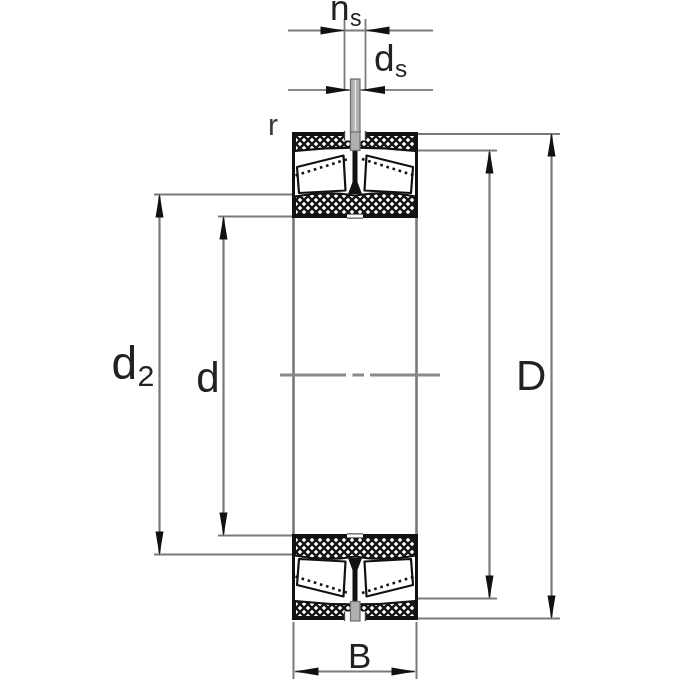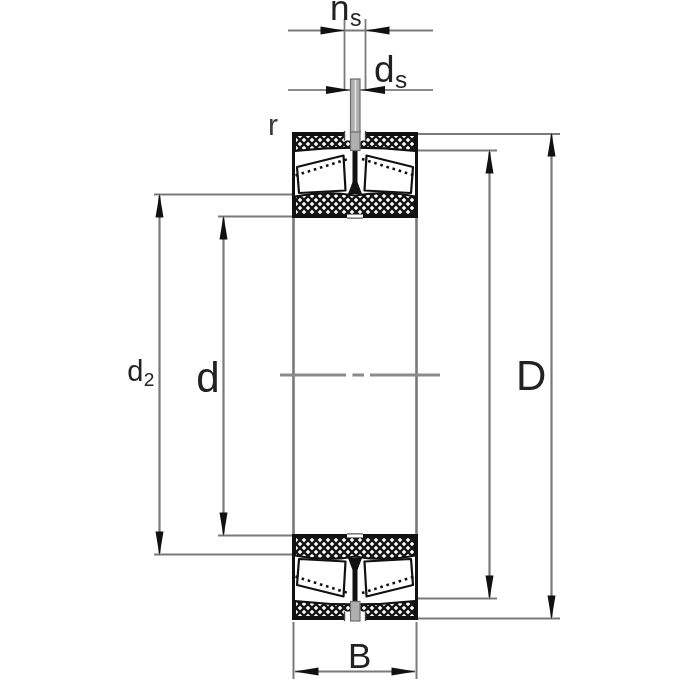--- a/index.html
+++ b/index.html
@@ -17,23 +17,23 @@
     line-height:1;
     color:#222;
     white-space:nowrap;
     letter-spacing:0.5px;
   }
   .dim-label .sub{
     font-size:0.66em;
     vertical-align:-0.24em;
   }
   .lbl-ns{left:320px;top:-10px;width:52px;text-align:center;font-size:35px;}
-  .lbl-ds{left:374px;top:51px;font-size:37px;}
+  .lbl-ds{left:374px;top:40px;font-size:37px;}
   .lbl-r {left:268px;top:110px;font-size:30px;color:#3a3a3a;}
-  .lbl-d2{left:95px;top:357px;width:60px;text-align:right;font-size:29px;}
+  .lbl-d2{left:95px;top:340px;width:60px;text-align:right;font-size:46px;}
   .lbl-d {left:165px;top:357px;width:55px;text-align:right;font-size:42px;}
   .lbl-D1{left:442px;top:355px;font-size:42px;}
   .lbl-D {left:516px;top:355px;font-size:42px;}
   .lbl-B {left:338px;top:638px;width:44px;text-align:center;font-size:35px;}
 </style>
 </head>
 <body>
 
 <div id="stage">
 

